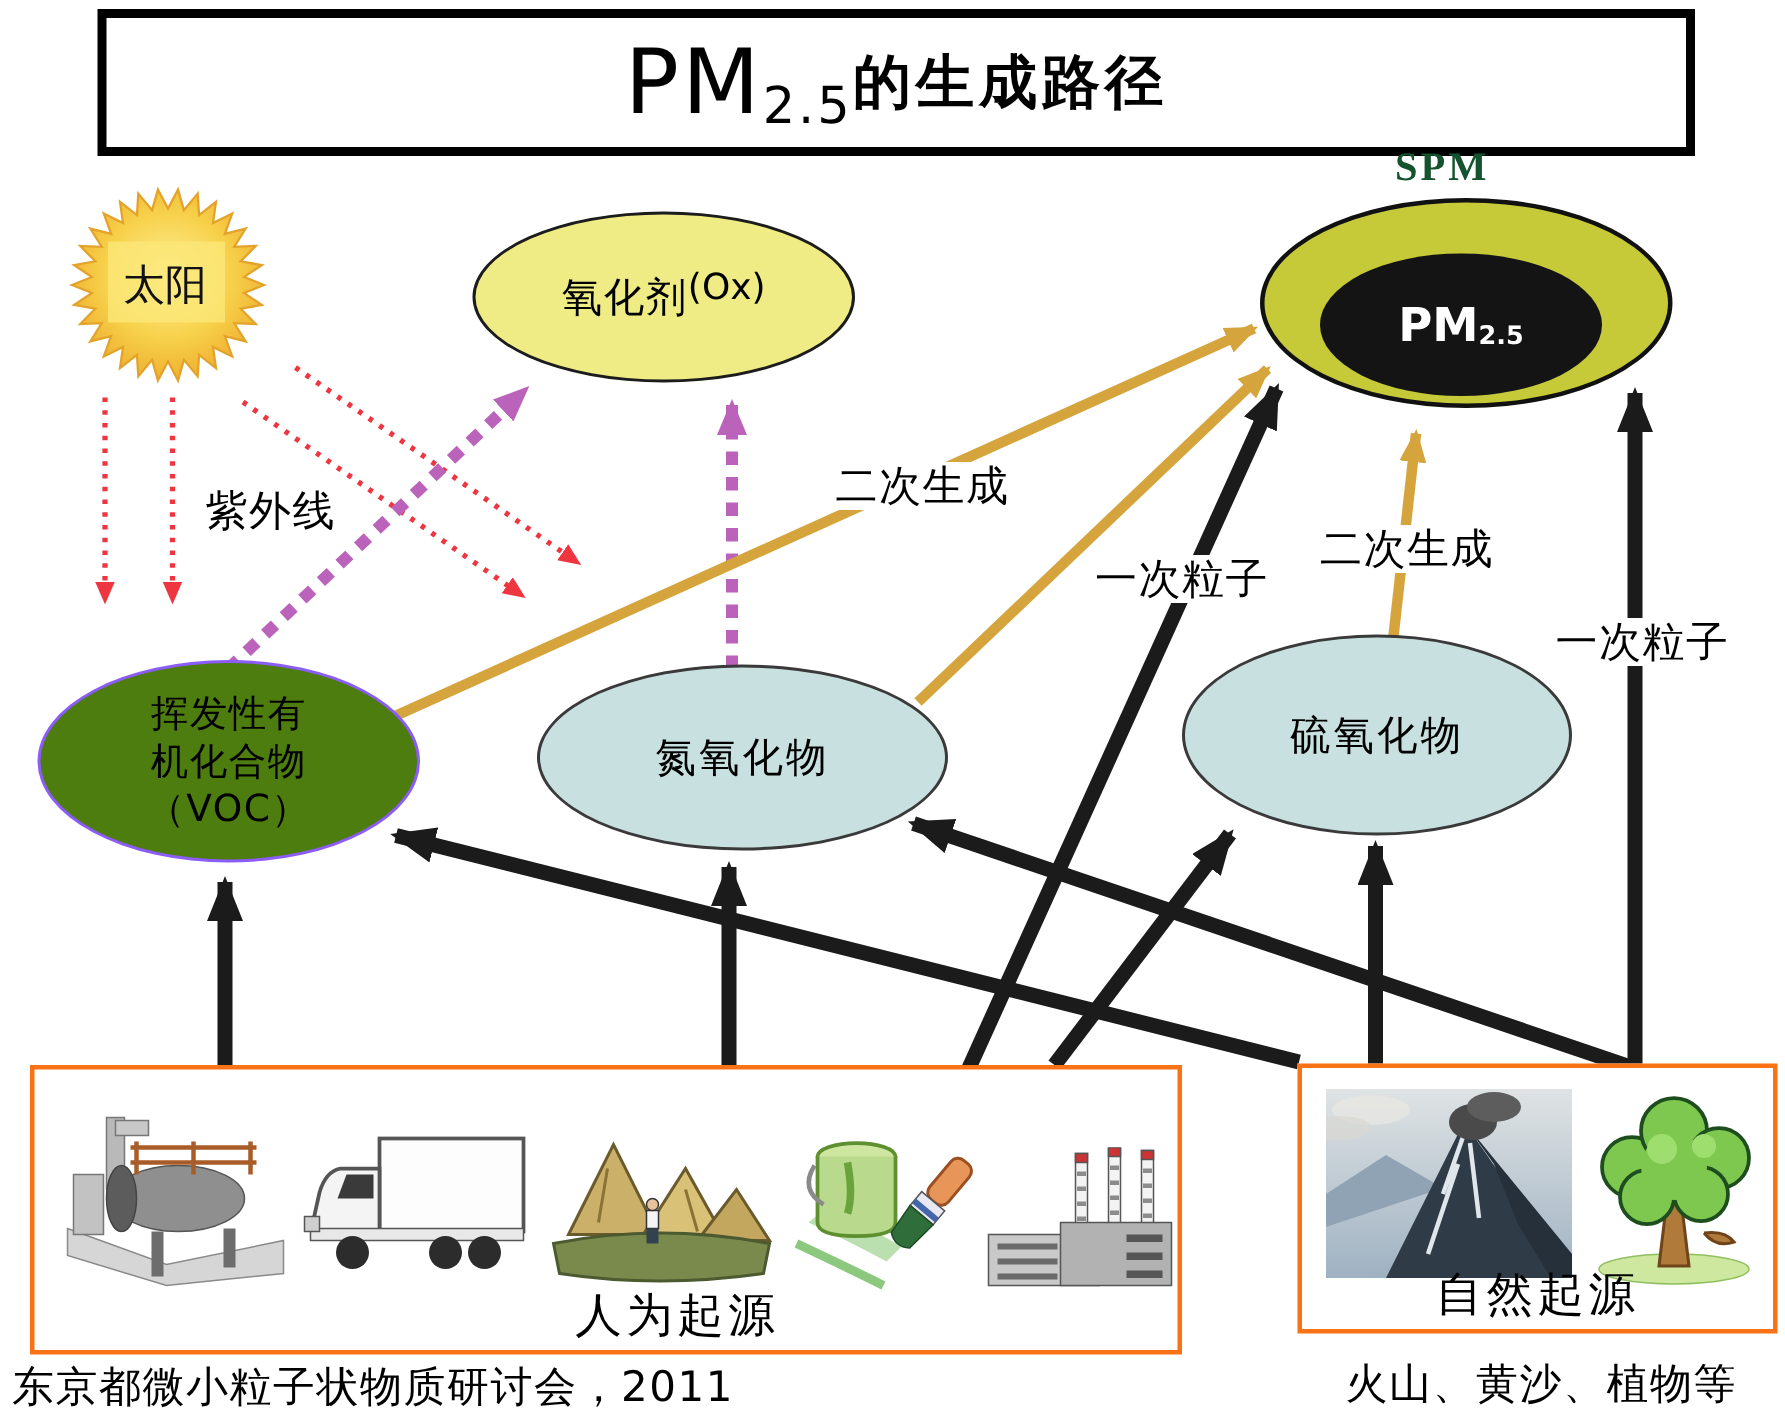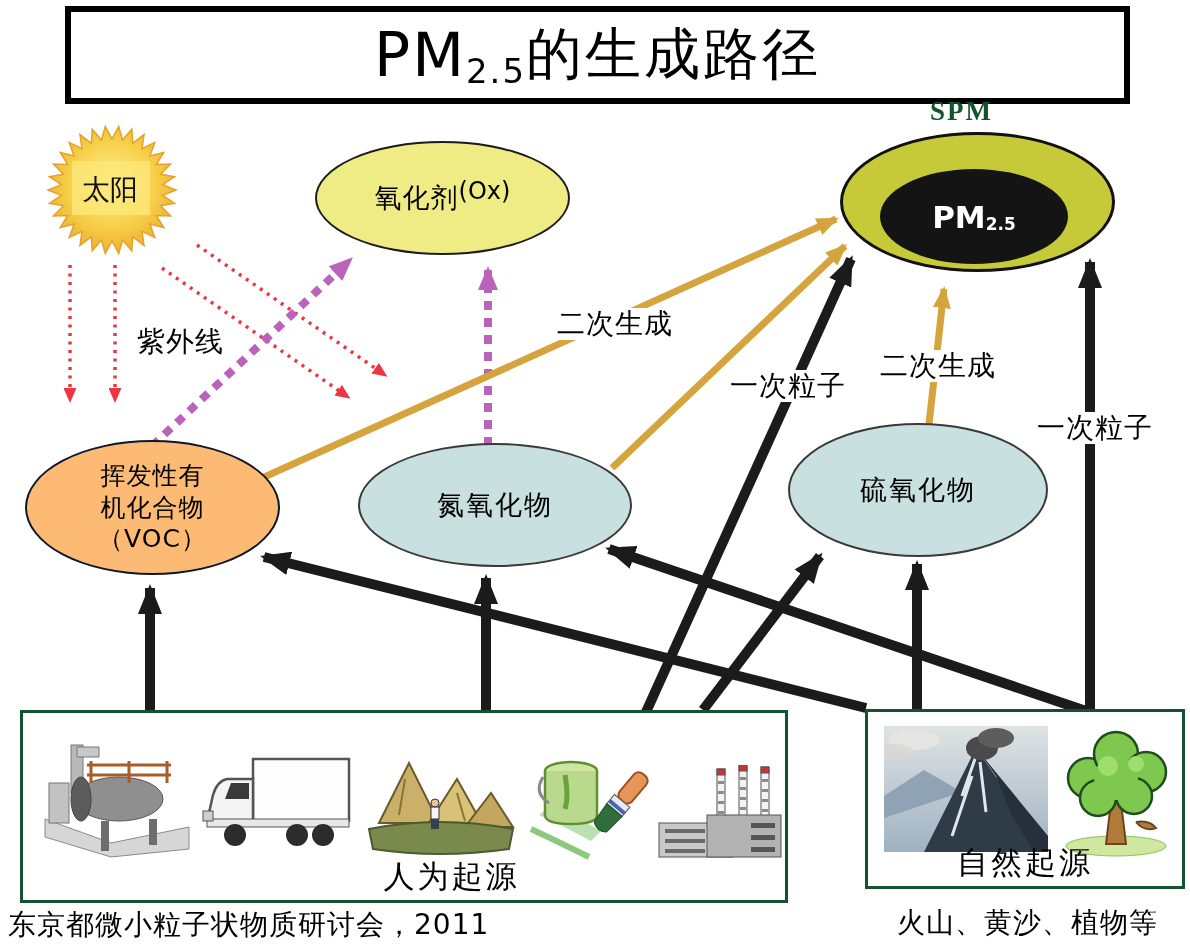--- a/index.html
+++ b/index.html
@@ -4,46 +4,46 @@
 <style>
   html,body{margin:0;padding:0;background:#fff;}
   #stage{position:relative;width:1190px;height:947px;background:#fff;overflow:hidden;
          font-family:"DejaVu Sans",sans-serif;color:#000;}
   #arrow-layer{position:absolute;left:0;top:0;z-index:1;}
   
   .title-box{position:absolute;left:65px;top:6px;width:1053px;height:86px;border:6px solid #000;
              background:#fff;display:flex;align-items:center;justify-content:center;z-index:2;}
   .t-pm{font-size:60px;letter-spacing:2px;}
   .t-sub{font-size:34px;position:relative;top:16px;letter-spacing:2px;}
-  .t-rest{font-size:56px;letter-spacing:3px;}
+  .t-rest{font-size:39px;letter-spacing:3px;font-weight:bold;}
   
   .node{position:absolute;border-radius:50%;display:flex;align-items:center;justify-content:center;
         text-align:center;z-index:2;box-sizing:border-box;}
   #node-oxidant{left:315px;top:141px;width:255px;height:114px;background:#efec86;border:2px solid #1c1c1c;}
   #node-oxidant .ox-name{font-size:27px;letter-spacing:1px;}
   #node-oxidant .ox-formula{font-size:24px;position:relative;top:-7px;}
-  #node-voc{left:25px;top:440px;width:255px;height:135px;background:#fdba74;border:2px solid #0f172a;}
+  #node-voc{left:25px;top:440px;width:255px;height:135px;background:#4d7c0f;border:2px solid #8b5cf6;}
   #node-voc .vline{font-size:25px;line-height:1.26;letter-spacing:1px;}
   #node-nox{left:358px;top:443px;width:274px;height:124px;background:#c8e0df;border:2px solid #3a3a3a;font-size:27px;letter-spacing:2px;}
   #node-sox{left:788px;top:423px;width:260px;height:134px;background:#c8e0df;border:2px solid #3a3a3a;font-size:27px;letter-spacing:2px;}
   #node-spm-outer{left:840px;top:132px;width:275px;height:140px;background:#c6ca39;border:3px solid #111;}
   #node-pm25{left:880px;top:169px;width:188px;height:95px;background:#141414;z-index:3;}
   #node-pm25 .pm{color:#fff;font-weight:bold;font-size:31px;}
   #node-pm25 .pmsub{color:#fff;font-weight:bold;font-size:17px;position:relative;top:7px;}
   
   .lbl{position:absolute;background:#fff;padding:0 4px;font-size:28px;line-height:1.15;
        white-space:nowrap;z-index:3;letter-spacing:1px;}
   #lbl-spm{left:926px;top:96px;font-size:27px;font-weight:bold;color:#14532d;letter-spacing:2px;background:transparent;font-family:Liberation Serif, serif;}
   #lbl-uv{left:133px;top:326px;font-family:Liberation Serif, serif;}
   #lbl-sec-left{left:553px;top:308px;}
   #lbl-pri-mid{left:726px;top:370px;}
   #lbl-sec-right{left:876px;top:350px;}
   #lbl-pri-right{left:1033px;top:412px;}
   
-  .src-box{position:absolute;background:#fff;border:3px solid #14532d;z-index:2;box-sizing:border-box;}
+  .src-box{position:absolute;background:#fff;border:3px solid #f97316;z-index:2;box-sizing:border-box;}
   #box-human{left:20px;top:710px;width:768px;height:193px;}
   #box-natural{left:865px;top:709px;width:320px;height:180px;}
   .box-label{position:absolute;left:0;right:0;bottom:2px;text-align:center;font-size:31px;letter-spacing:3px;}
   #box-human .box-label{left:95px;}
   .pic{position:absolute;}
   
   #footer-source{position:absolute;left:8px;top:906px;font-size:28px;letter-spacing:1px;z-index:2;}
   #natural-caption{position:absolute;left:897px;top:904px;font-size:28px;letter-spacing:1px;z-index:2;}
 </style>
 </head>

